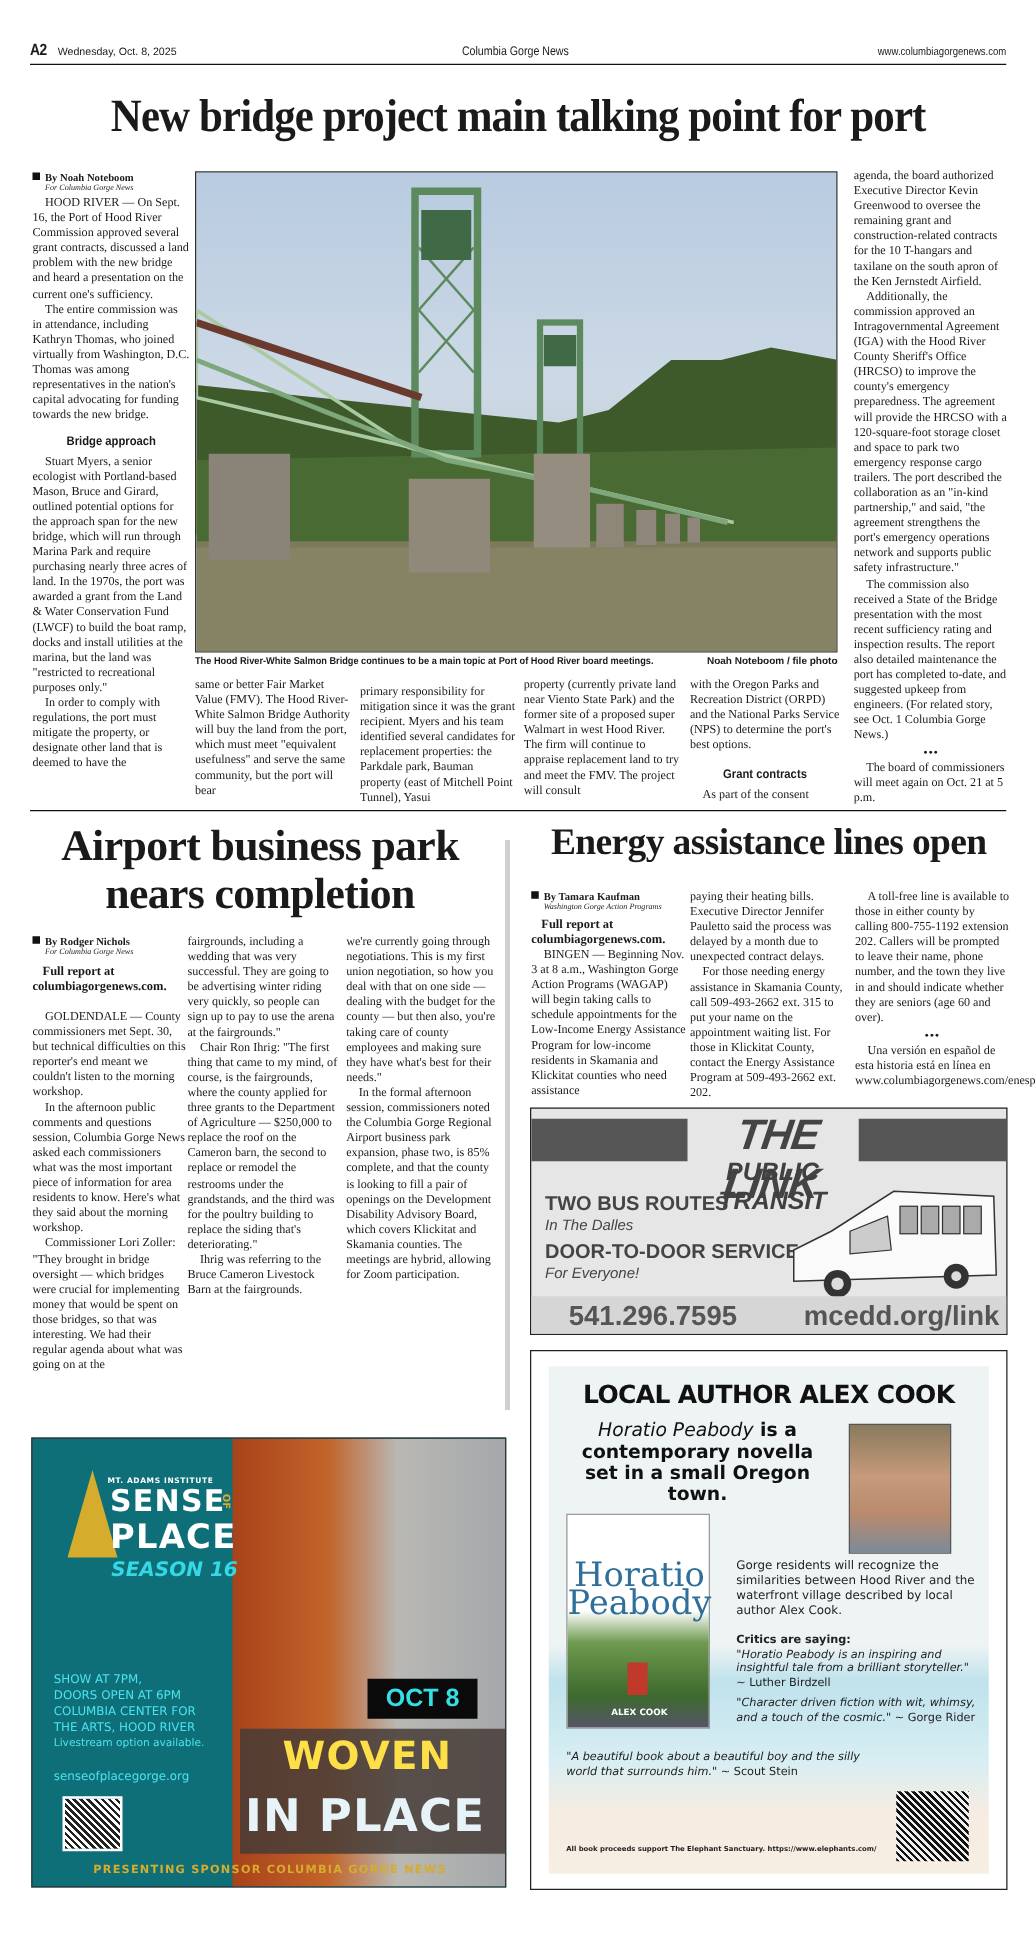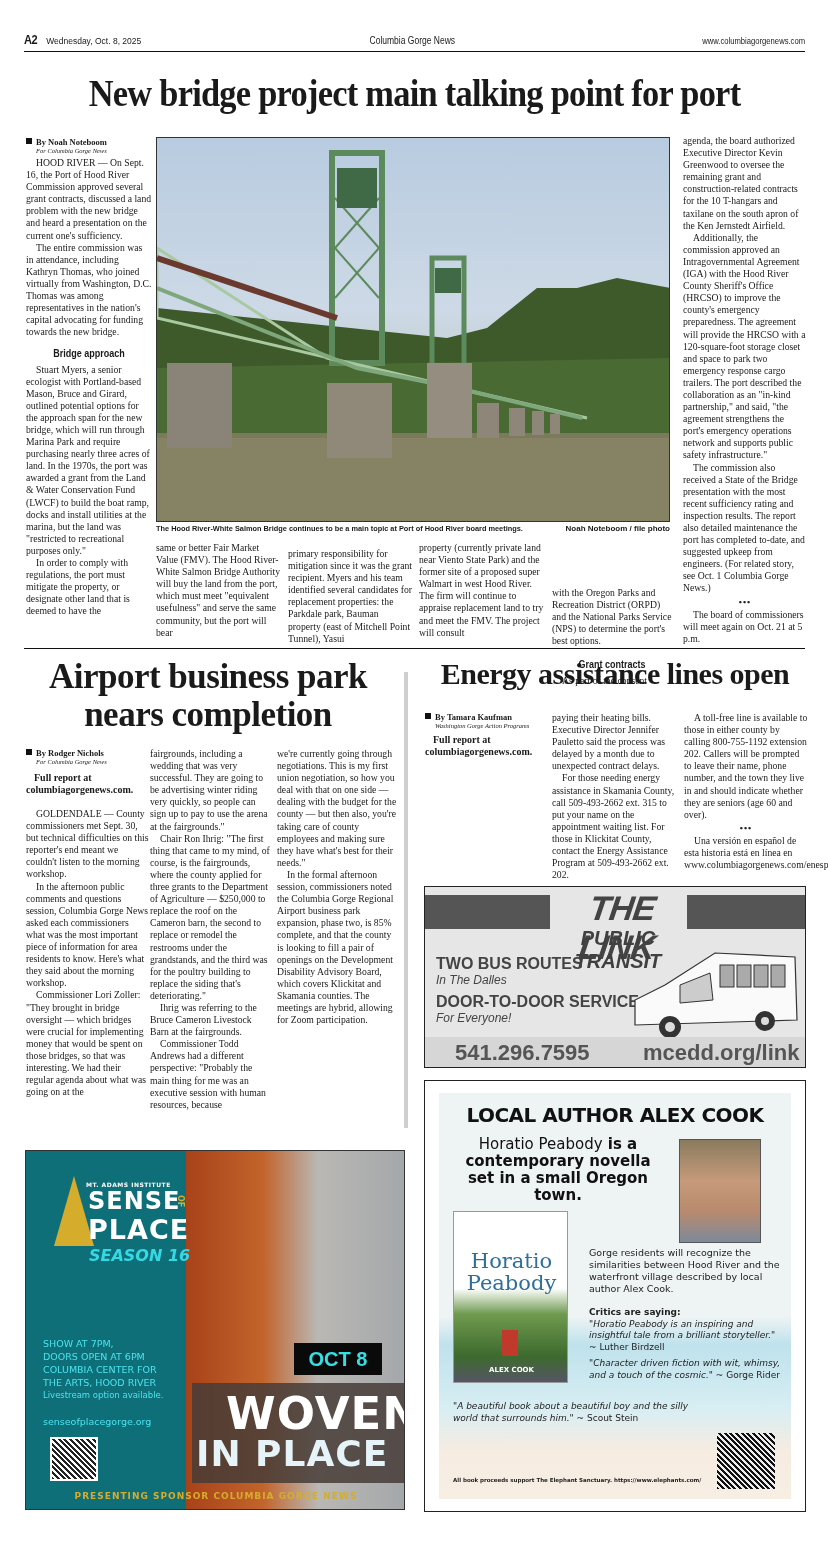--- a/index.html
+++ b/index.html
@@ -88,21 +88,21 @@
 
 <div class="abs col" style="top:542px;left:156px;width:125px;">
   <p class="noind">same or better Fair Market Value (FMV). The Hood River-White Salmon Bridge Authority will buy the land from the port, which must meet "equivalent usefulness" and serve the same community, but the port will bear</p>
 </div>
 <div class="abs col" style="top:548px;left:288px;width:125px;">
   <p class="noind">primary responsibility for mitigation since it was the grant recipient. Myers and his team identified several candidates for replacement properties: the Parkdale park, Bauman property (east of Mitchell Point Tunnel), Yasui</p>
 </div>
 <div class="abs col" style="top:542px;left:419px;width:127px;">
   <p class="noind">property (currently private land near Viento State Park) and the former site of a proposed super Walmart in west Hood River. The firm will continue to appraise replacement land to try and meet the FMV. The project will consult</p>
 </div>
-<div class="abs col" style="top:542px;left:552px;width:120px;margin-top:45px;">
+<div class="abs col" style="top:542px;left:552px;width:120px;">
   <p class="noind">with the Oregon Parks and Recreation District (ORPD) and the National Parks Service (NPS) to determine the port's best options.</p>
   <div class="subhead" style="margin-top:12px;">Grant contracts</div>
   <p>As part of the consent</p>
 </div>
 
 <div class="abs col" style="top:135px;left:683px;width:124px;">
   <p class="noind">agenda, the board authorized Executive Director Kevin Greenwood to oversee the remaining grant and construction-related contracts for the 10 T-hangars and taxilane on the south apron of the Ken Jernstedt Airfield.</p>
   <p>Additionally, the commission approved an Intragovernmental Agreement (IGA) with the Hood River County Sheriff's Office (HRCSO) to improve the county's emergency preparedness. The agreement will provide the HRCSO with a 120-square-foot storage closet and space to park two emergency response cargo trailers. The port described the collaboration as an "in-kind partnership," and said, "the agreement strengthens the port's emergency operations network and supports public safety infrastructure."</p>
   <p>The commission also received a State of the Bridge presentation with the most recent sufficiency rating and inspection results. The report also detailed maintenance the port has completed to-date, and suggested upkeep from engineers. (For related story, see Oct. 1 Columbia Gorge News.)</p>
   <div class="dots">•••</div>
@@ -120,37 +120,37 @@
   </div>
   <div class="fullrep">Full report at columbiagorgenews.com.</div>
   <p style="margin-top:12px;">GOLDENDALE — County commissioners met Sept. 30, but technical difficulties on this reporter's end meant we couldn't listen to the morning workshop.</p>
   <p>In the afternoon public comments and questions session, Columbia Gorge News asked each commissioners what was the most important piece of information for area residents to know. Here's what they said about the morning workshop.</p>
   <p>Commissioner Lori Zoller: "They brought in bridge oversight — which bridges were crucial for implementing money that would be spent on those bridges, so that was interesting. We had their regular agenda about what was going on at the</p>
 </div>
 <div class="abs col" style="top:748px;left:150px;width:120px;">
   <p class="noind">fairgrounds, including a wedding that was very successful. They are going to be advertising winter riding very quickly, so people can sign up to pay to use the arena at the fairgrounds."</p>
   <p>Chair Ron Ihrig: "The first thing that came to my mind, of course, is the fairgrounds, where the county applied for three grants to the Department of Agriculture — $250,000 to replace the roof on the Cameron barn, the second to replace or remodel the restrooms under the grandstands, and the third was for the poultry building to replace the siding that's deteriorating."</p>
   <p>Ihrig was referring to the Bruce Cameron Livestock Barn at the fairgrounds.</p>
-  <p>Commissioner Todd Andrews had a different perspective: "Probably the main thing for me was an executive session with human resources, because</p>
 </div>
 <div class="abs col" style="top:748px;left:277px;width:122px;">
   <p class="noind">we're currently going through negotiations. This is my first union negotiation, so how you deal with that on one side — dealing with the budget for the county — but then also, you're taking care of county employees and making sure they have what's best for their needs."</p>
   <p>In the formal afternoon session, commissioners noted the Columbia Gorge Regional Airport business park expansion, phase two, is 85% complete, and that the county is looking to fill a pair of openings on the Development Disability Advisory Board, which covers Klickitat and Skamania counties. The meetings are hybrid, allowing for Zoom participation.</p>
 </div>
 
 <div class="abs vdiv" style="top:672px;left:404px;width:4px;height:456px;"></div>
 
 <div class="abs hed2" style="top:655px;left:420px;width:390px;font-size:30px;">Energy assistance lines open</div>
 
 <div class="abs col" style="top:712px;left:425px;width:124px;">
   <div class="byline">
     <span class="sq"></span><span>By Tamara Kaufman</span>
     <span class="aff">Washington Gorge Action Programs</span>
   </div>
   <div class="fullrep" style="margin:4px 0 0;">Full report at columbiagorgenews.com.</div>
+  <p>BINGEN — Beginning Nov. 3 at 8 a.m., Washington Gorge Action Programs (WAGAP) will begin taking calls to schedule appointments for the Low-Income Energy Assistance Program for low-income residents in Skamania and Klickitat counties who need assistance</p>
 </div>
 <div class="abs col" style="top:712px;left:552px;width:126px;">
   <p class="noind">paying their heating bills. Executive Director Jennifer Pauletto said the process was delayed by a month due to unexpected contract delays.</p>
   <p>For those needing energy assistance in Skamania County, call 509-493-2662 ext. 315 to put your name on the appointment waiting list. For those in Klickitat County, contact the Energy Assistance Program at 509-493-2662 ext. 202.</p>
 </div>
 <div class="abs col" style="top:712px;left:684px;width:124px;">
   <p>A toll-free line is available to those in either county by calling 800-755-1192 extension 202. Callers will be prompted to leave their name, phone number, and the town they live in and should indicate whether they are seniors (age 60 and over).</p>
   <div class="dots">•••</div>
   <p>Una versión en español de esta historia está en línea en www.columbiagorgenews.com/enespanol.</p>
 </div>
@@ -193,34 +193,34 @@
     <div>SHOW AT 7PM,</div>
     <div>DOORS OPEN AT 6PM</div>
     <div>COLUMBIA CENTER FOR</div>
     <div>THE ARTS, HOOD RIVER</div>
     <div style="font-size:8.5px;">Livestream option available.</div>
   </div>
   <div class="abs" style="top:265px;left:17px;font-size:9.5px;color:#4be3ee;">senseofplacegorge.org</div>
   <div class="abs" style="top:286px;left:24px;width:48px;height:44px;background:repeating-linear-gradient(45deg,#222 0 2px,#fff 2px 4px);border:2px solid #fff;"></div>
   <div class="abs" style="top:192px;left:268px;width:88px;height:32px;background:#0a0a0a;color:#34e0e6;font-family:'Liberation Sans',sans-serif;font-weight:bold;font-size:20px;text-align:center;line-height:32px;">OCT 8</div>
   <div class="abs" style="top:232px;left:166px;width:214px;height:100px;background:rgba(70,60,55,0.85);"></div>
-  <div class="abs" style="top:236px;left:200px;font-family:'DejaVu Sans',sans-serif;font-weight:bold;font-size:45px;color:#ffffff;letter-spacing:1px;">WOVEN</div>
+  <div class="abs" style="top:236px;left:200px;font-family:'DejaVu Sans',sans-serif;font-weight:bold;font-size:31px;color:#fde047;letter-spacing:1px;">WOVEN</div>
   <div class="abs" style="top:282px;left:170px;font-family:'DejaVu Sans',sans-serif;font-weight:bold;font-size:36px;color:#e6f3f8;letter-spacing:1px;">IN PLACE</div>
   <div class="abs" style="top:340px;left:0;width:380px;text-align:center;font-size:9px;font-weight:bold;color:#d6ac2d;letter-spacing:1px;">PRESENTING SPONSOR COLUMBIA GORGE NEWS</div>
 </div>
 
 <div class="abs ad-author">
   <div class="abs" style="top:12px;left:14px;width:352px;height:406px;background:linear-gradient(#eef3f4 0%,#eef3f4 55%,#bfe2ec 62%,#d8eef3 78%,#f6ece1 88%,#f7eee4 100%);"></div>
   <div class="abs" style="top:22px;left:14px;width:352px;text-align:center;font-weight:bold;font-size:20px;color:#111;letter-spacing:-0.5px;">LOCAL AUTHOR ALEX COOK</div>
   <div class="abs" style="top:55px;left:26px;width:214px;text-align:center;font-size:15px;line-height:17px;font-weight:bold;color:#111;">
-    <span style="font-weight:normal;">Horatio Peabody</span><span> is a contemporary novella set in a small Oregon town.</span>
+    <span style="font-style:italic;font-weight:normal;">Horatio Peabody</span><span> is a contemporary novella set in a small Oregon town.</span>
   </div>
   <div class="abs" style="top:58px;left:254px;width:82px;height:104px;background:linear-gradient(#8a7a5e,#c69a7a 40%,#b98a6d 70%,#7c8a9a);border:1px solid #555;"></div>
   <div class="abs" style="top:130px;left:28px;width:115px;height:172px;background:linear-gradient(#ffffff 0%,#ffffff 45%,#6f9a4f 60%,#3d6a2e 85%,#556 100%);border:1px solid #999;">
-    <div style="position:absolute;top:38px;left:0;width:115px;text-align:center;font-family:'DejaVu Serif',serif;font-size:21px;line-height:22px;color:#2f6f9a;">
+    <div style="position:absolute;top:38px;left:0;width:115px;text-align:center;font-family:'DejaVu Serif',serif;font-size:27px;line-height:22px;color:#2f6f9a;">
       <div>Horatio</div>
       <div>Peabody</div>
     </div>
     <div style="position:absolute;top:118px;left:48px;width:16px;height:26px;background:#c0392b;"></div>
     <div style="position:absolute;bottom:8px;left:0;width:115px;text-align:center;font-size:7px;font-weight:bold;color:#fff;">ALEX COOK</div>
   </div>
   <div class="abs" style="top:166px;left:164px;width:200px;font-size:9.5px;line-height:12px;color:#222;">Gorge residents will recognize the similarities between Hood River and the waterfront village described by local author Alex Cook.</div>
   <div class="abs" style="top:226px;left:164px;width:200px;font-size:9px;line-height:11.5px;color:#222;">
     <div style="font-weight:bold;">Critics are saying:</div>
     <div style="font-style:italic;">"Horatio Peabody is an inspiring and insightful tale from a brilliant storyteller."</div>

